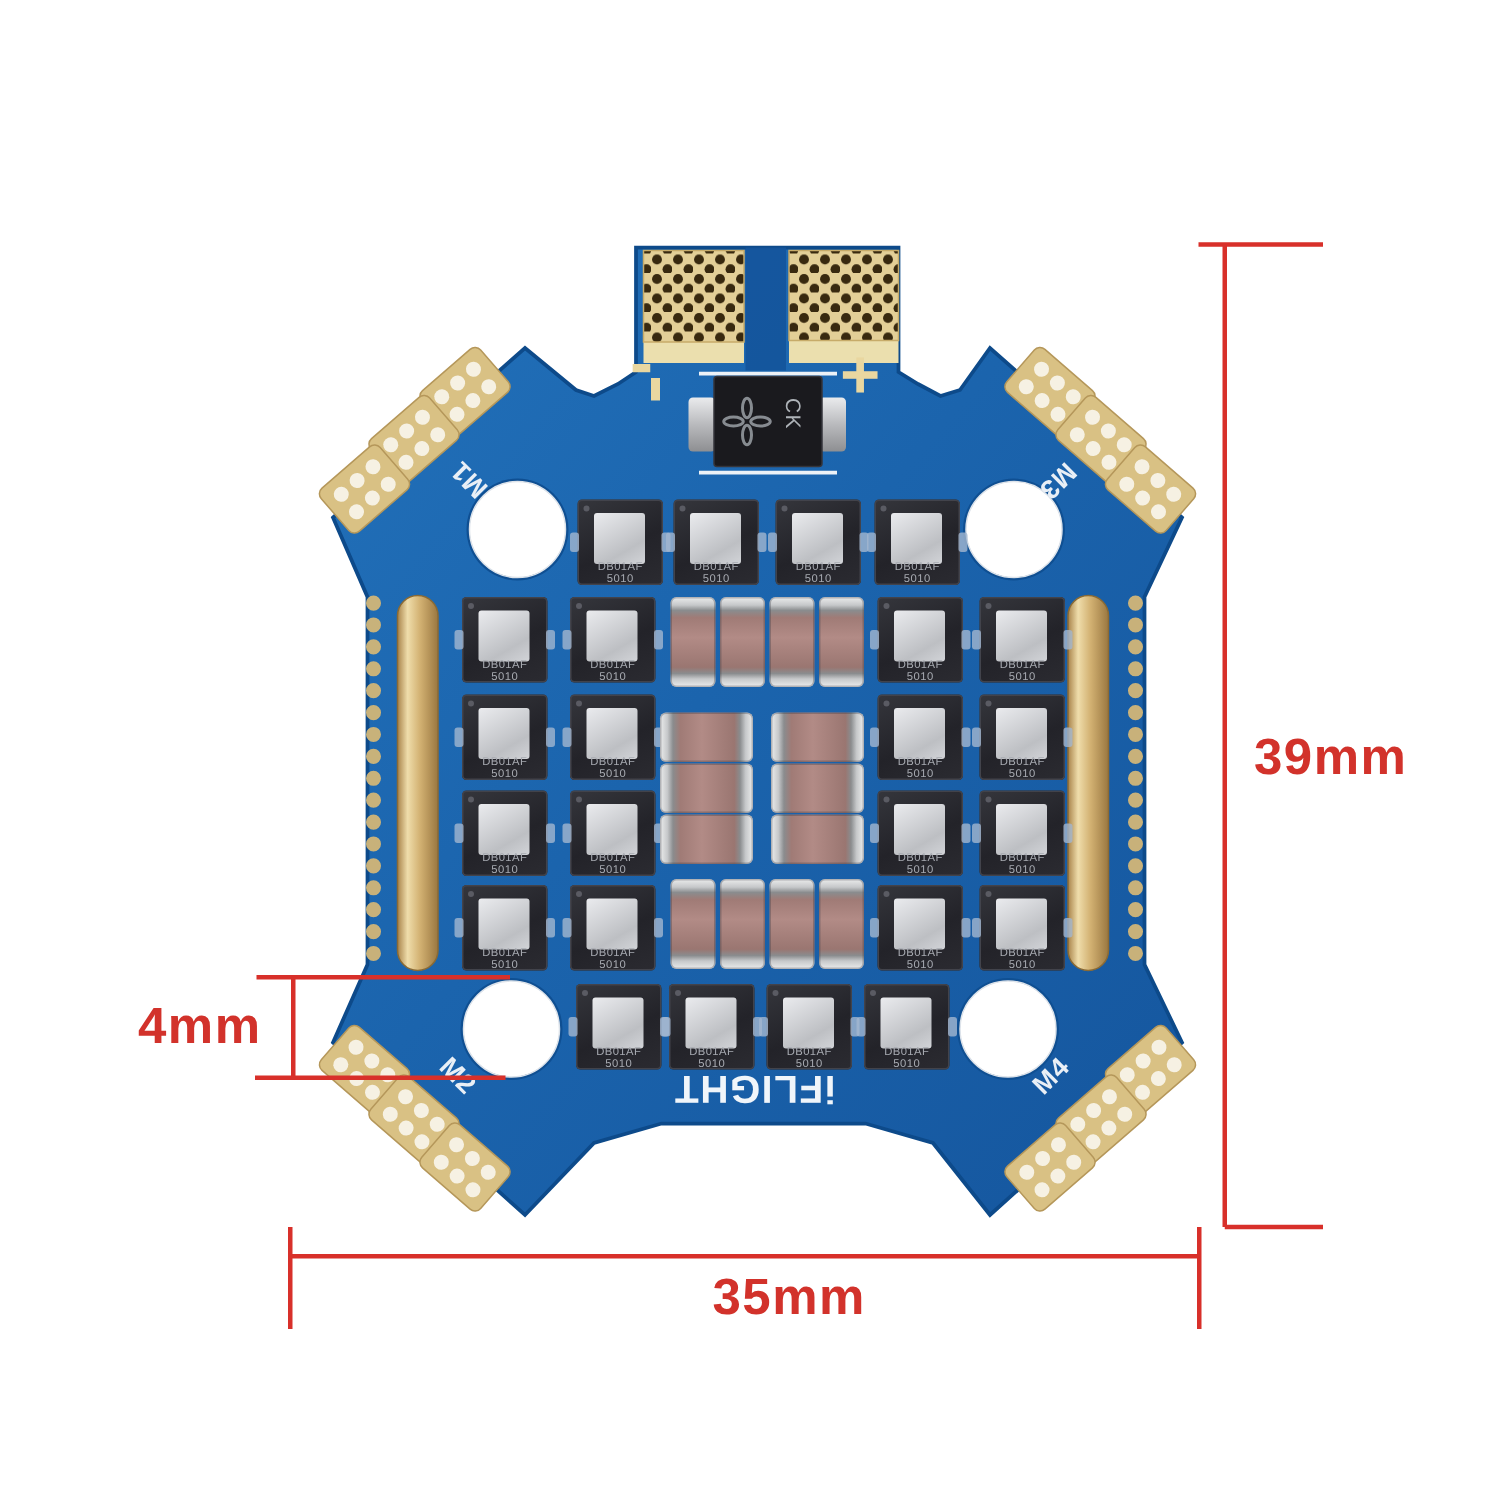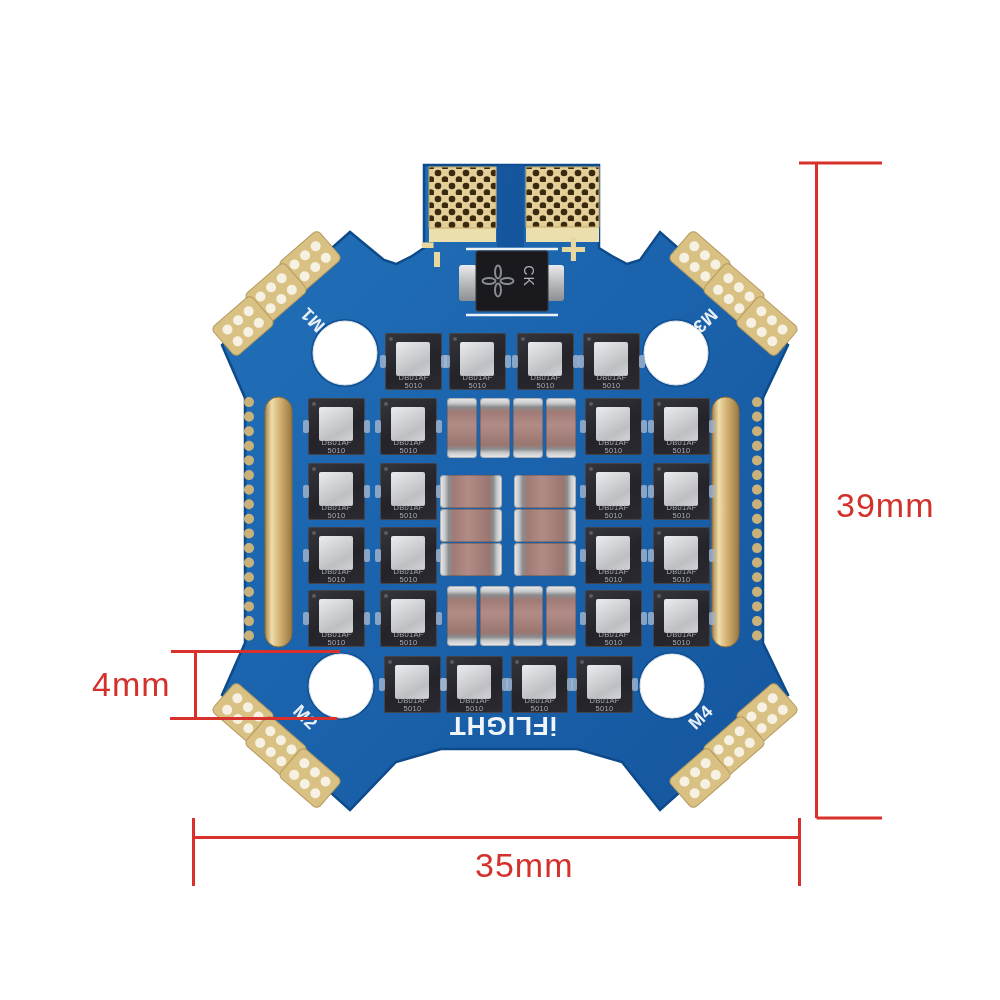--- a/index.html
+++ b/index.html
@@ -28,21 +28,21 @@
   .cap.h{width:62px;height:33px;background:linear-gradient(90deg,#eceded 0%,#c6c8ca 8%,#8a8c8e 14%,
          #a07b76 22%,#b28b86 45%,#9a7671 80%,#8a8c8e 86%,#c6c8ca 92%,#eceded 100%);}
 
   
   .olabel{position:absolute;white-space:nowrap;}
   .mlabel{font-weight:bold;font-size:18px;color:#e9eff6;letter-spacing:.5px;}
   .brand{width:172px;text-align:center;font-weight:800;font-size:26px;color:#f0f5fa;
          letter-spacing:1px;transform:rotate(180deg);}
   .polarity{font-weight:bold;font-size:46px;color:#e9d7a0;line-height:1;}
   .diode-mark{font-size:14px;color:#aeb3b8;transform:rotate(90deg);letter-spacing:1px;}
-  .dim{position:absolute;color:#d2322b;font-size:34px;letter-spacing:1px;}
+  .dim{position:absolute;color:#d2322b;font-size:34px;letter-spacing:1px;font-weight:bold;}
 </style>
 </head>
 <body>
 
 <div class="stage">
 
   <svg class="layer" viewBox="0 0 1000 1000">
     <defs>
       <linearGradient id="pcb" x1="0" y1="0" x2="1" y2="1">
         <stop offset="0" stop-color="#2271ba"></stop>

